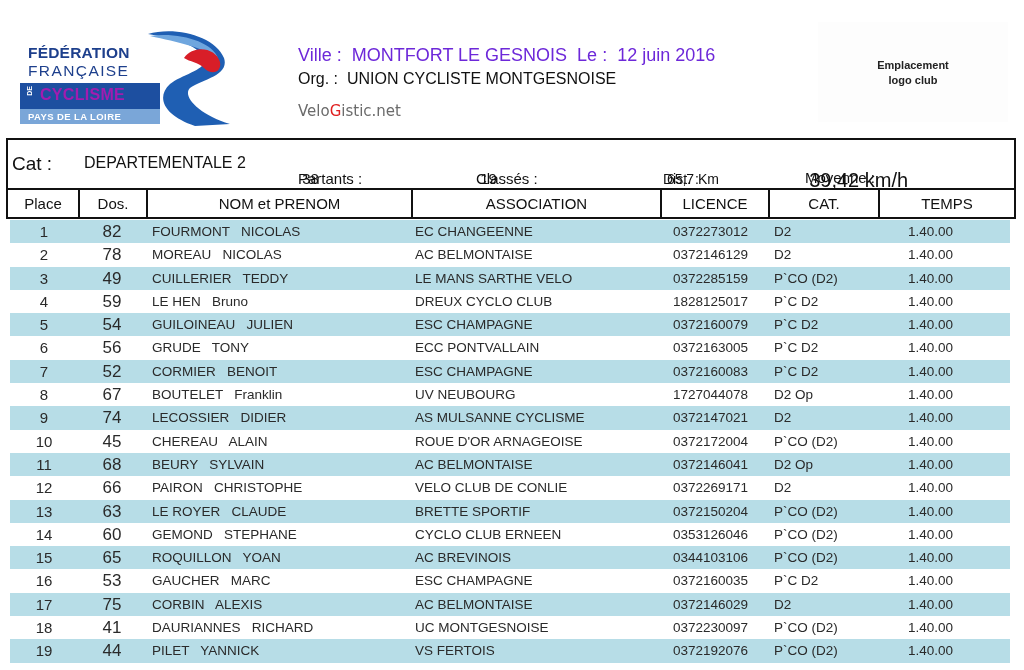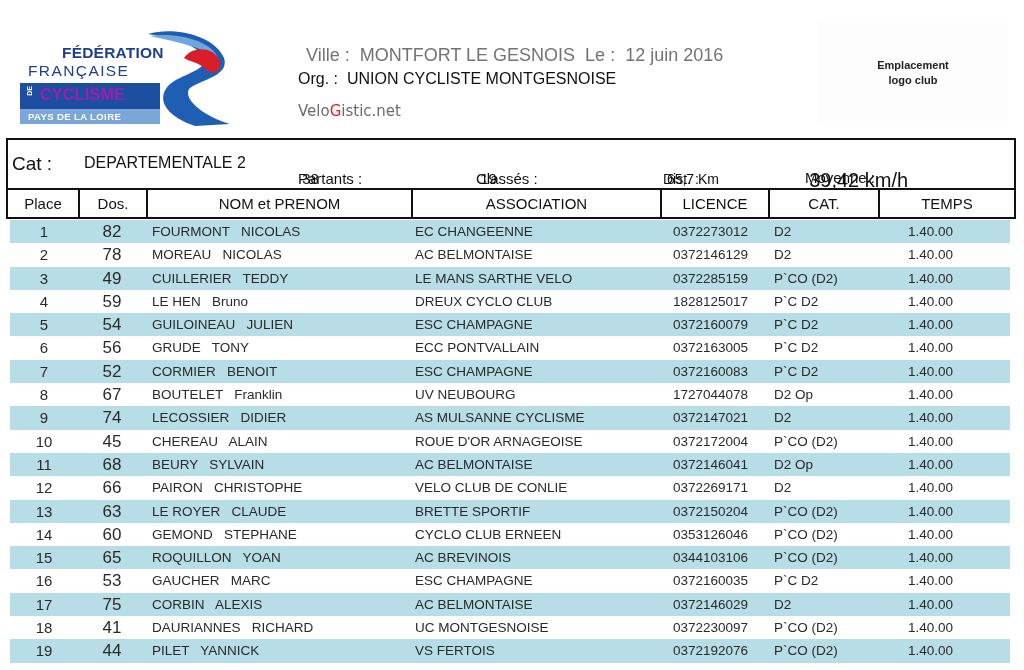--- a/index.html
+++ b/index.html
@@ -1,30 +1,30 @@
 <!DOCTYPE html>
 <html><head>
 <meta charset="utf-8">
 <style>
   * { box-sizing: border-box; margin: 0; padding: 0; }
   html, body { width: 1024px; height: 670px; background: #ffffff; overflow: hidden; }
   body { position: relative; font-family: "Liberation Sans", sans-serif; color: #1a1a1a; }
 
   
   .ffc-logo { position: absolute; left: 20px; top: 28px; width: 220px; height: 100px; }
-  .ffc-text1 { position: absolute; left: 8px; top: 16px; font-weight: bold; font-size: 15.5px; color: #1d3f8c; letter-spacing: 0.2px; margin-left: 34px; }
+  .ffc-text1 { position: absolute; left: 8px; top: 16px; font-weight: bold; font-size: 15.5px; color: #1d3f8c; letter-spacing: 0.2px; }
   .ffc-text2 { position: absolute; left: 8px; top: 34px; font-size: 15.5px; color: #1d3f8c; letter-spacing: 1.4px; }
   .ffc-band { position: absolute; left: 0; top: 55px; width: 140px; height: 26px; background: #1d4fa0; }
   .ffc-de { position: absolute; left: 6px; top: 58px; font-size: 7px; font-weight: bold; color: #fff; writing-mode: vertical-rl; transform: rotate(180deg); line-height: 7px; }
   .ffc-text3 { position: absolute; left: 20px; top: 58px; font-weight: bold; font-size: 16px; color: #a21caf; letter-spacing: 0.3px; }
   .ffc-band2 { position: absolute; left: 0; top: 81px; width: 140px; height: 15px; background: #7aa6d8; }
   .ffc-text4 { position: absolute; left: 8px; top: 83px; font-weight: bold; font-size: 9.5px; color: #ffffff; letter-spacing: 0.4px; }
   .ffc-swoosh { position: absolute; left: 100px; top: 0; width: 125px; height: 100px; }
 
-  .info-line1 { position: absolute; left: 306px; top: 45px; font-size: 18px; color: #737373; white-space: pre; }
+  .info-line1 { position: absolute; left: 298px; top: 45px; font-size: 18px; color: #6d28d9; white-space: pre; }
   .info-line2 { position: absolute; left: 298px; top: 70px; font-size: 16px; color: #111; white-space: pre; }
   .velogistic { position: absolute; left: 298px; top: 102px; font-family: "DejaVu Sans", sans-serif; font-size: 15px; color: #6b6b6b; }
   .velogistic .g { color: #e02020; }
 
   .logo-placeholder { position: absolute; left: 818px; top: 22px; width: 190px; height: 100px; background: #fdfdfd; text-align: center; padding-top: 36px; font-size: 11px; font-weight: bold; color: #222; line-height: 15px; }
 
   
   .results { position: absolute; left: 6px; top: 138px; width: 1010px; }
   .title-bar { height: 50px; border: 2px solid #111; border-bottom: none; position: relative; font-size: 15px; color: #111; }
   .title-bar span { position: absolute; top: 15px; white-space: pre; }

